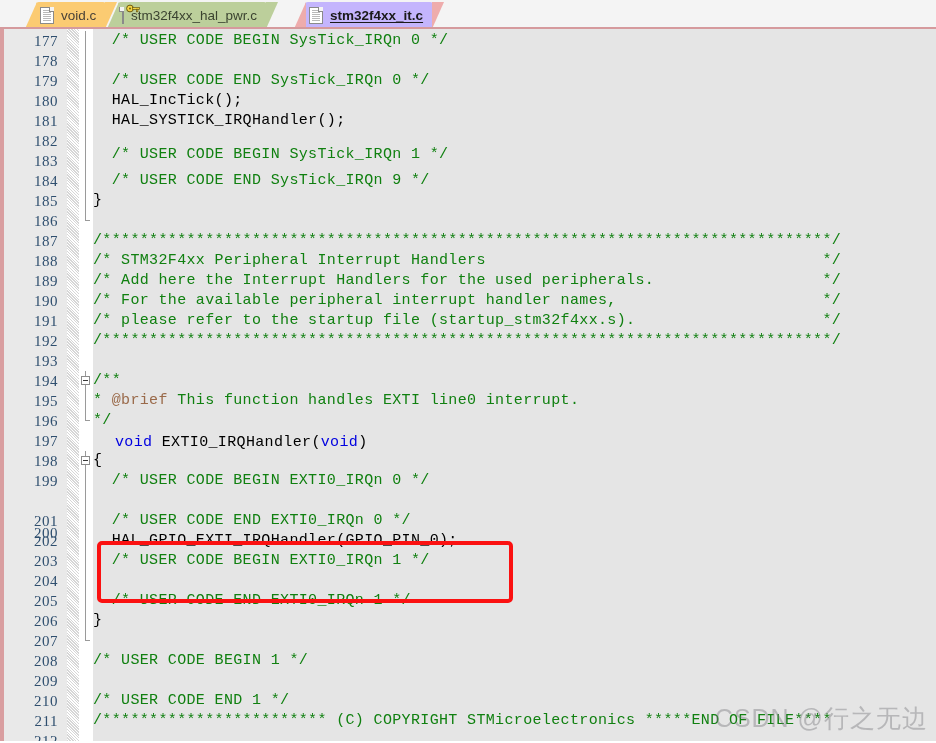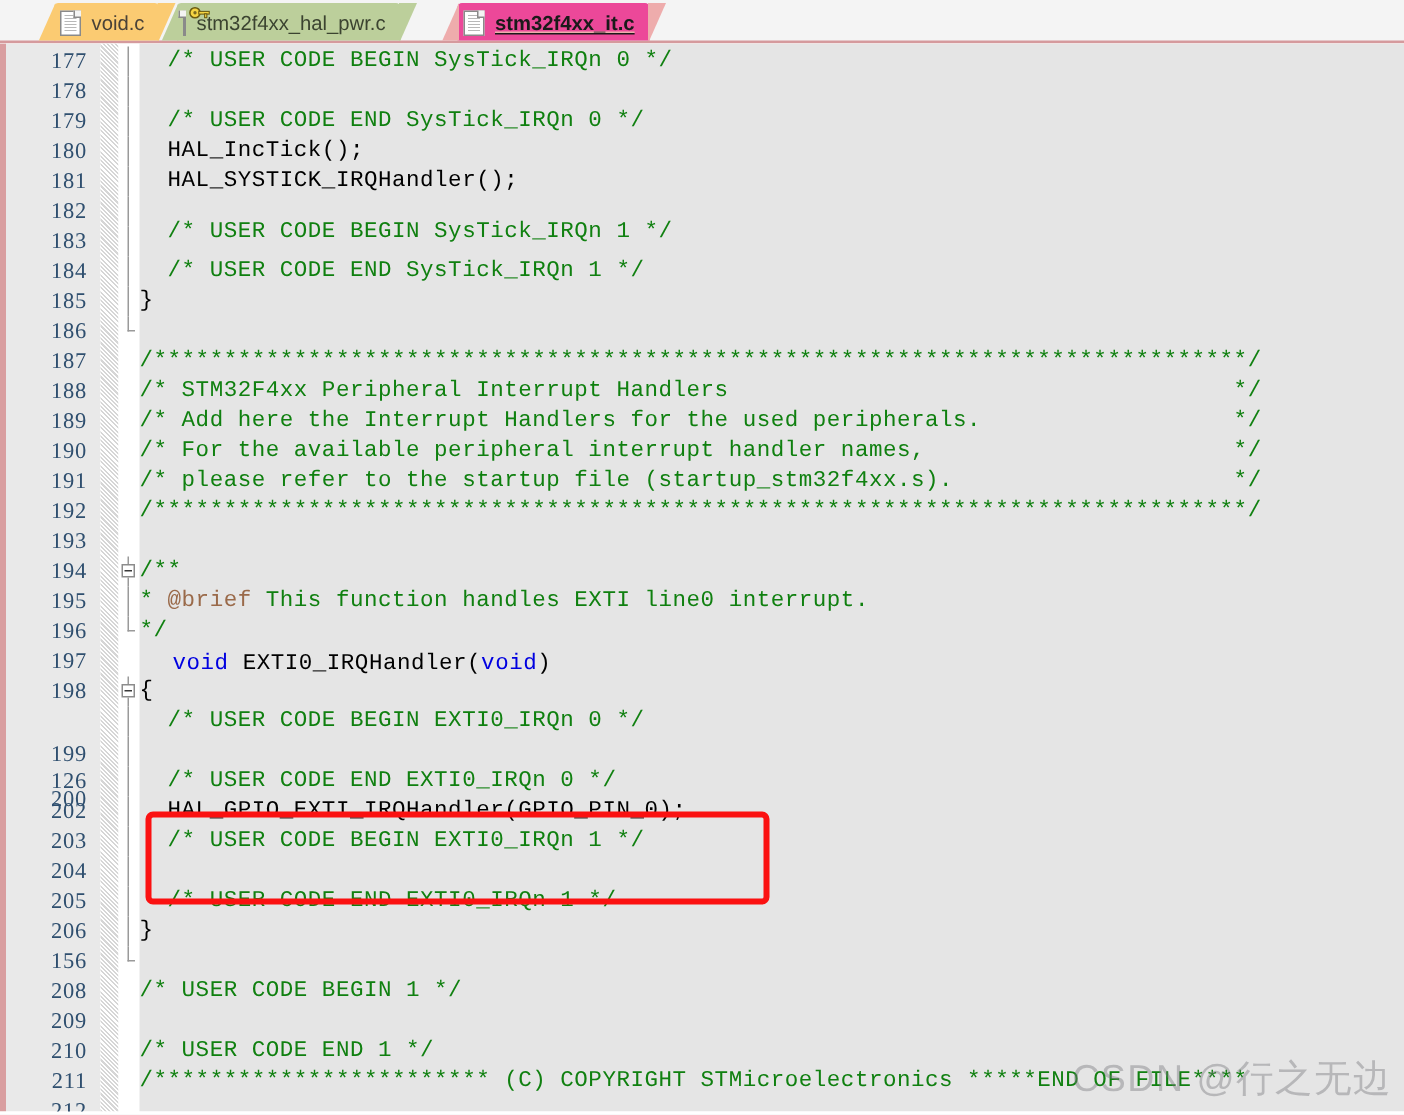--- a/index.html
+++ b/index.html
@@ -73,21 +73,21 @@
     letter-spacing: 0px;
   }
 
   
   #tab-0 { left: 36px; color: #fbcb72; background: #fbcb72; }
   #tab-0 .tab-label { color: #4a4238; }
   
   #tab-1 { left: 118px; color: #bccf9b; background: #bccf9b; }
   #tab-1 .tab-label { color: #3b4330; }
   
-  #tab-2 { left: 305px; color: #eeacac; background: #ec4899; text-decoration: underline; }
+  #tab-2 { left: 305px; color: #eeacac; background: #c4b5fd; }
   #tab-2 .tab-label {
     color: #1a1a1a;
     font-weight: bold;
     text-decoration: underline;
     text-underline-offset: 2px;
   }
 
   
   .doc-icon {
     position: relative;
@@ -367,46 +367,46 @@
       </div>
       <div class="row" style="position: absolute; top: 382px; left: 0px; right: 0px;">
         <span class="lnum">196</span>
       </div>
       <div class="row" style="position: absolute; top: 402px; left: 0px; right: 0px;">
         <span class="lnum">197</span>
       </div>
       <div class="row" style="position: absolute; top: 422px; left: 0px; right: 0px; margin-left: 14px;">
         <span class="lnum">198</span>
       </div>
-      <div class="row" style="position: absolute; top: 442px; left: 0px; right: 0px; margin-top: 22px;">
+      <div class="row" style="position: absolute; top: 442px; left: 0px; right: 0px;">
         <span class="lnum">199</span>
       </div>
       <div class="row" style="position: absolute; top: 462px; left: 0px; right: 0px; margin-top: 32px;">
         <span class="lnum">200</span>
       </div>
       <div class="row" style="position: absolute; top: 482px; left: 0px; right: 0px;">
-        <span class="lnum">126</span>
+        <span class="lnum">201</span>
       </div>
       <div class="row" style="position: absolute; top: 502px; left: 0px; right: 0px;">
         <span class="lnum">202</span>
       </div>
       <div class="row" style="position: absolute; top: 522px; left: 0px; right: 0px;">
         <span class="lnum">203</span>
       </div>
       <div class="row" style="position: absolute; top: 542px; left: 0px; right: 0px;">
         <span class="lnum">204</span>
       </div>
       <div class="row" style="position: absolute; top: 562px; left: 0px; right: 0px;">
         <span class="lnum">205</span>
       </div>
       <div class="row" style="position: absolute; top: 582px; left: 0px; right: 0px;">
         <span class="lnum">206</span>
       </div>
       <div class="row" style="position: absolute; top: 602px; left: 0px; right: 0px;">
-        <span class="lnum">156</span>
+        <span class="lnum">207</span>
       </div>
       <div class="row" style="position: absolute; top: 622px; left: 0px; right: 0px;">
         <span class="lnum">208</span>
       </div>
       <div class="row" style="position: absolute; top: 642px; left: 0px; right: 0px;">
         <span class="lnum">209</span>
       </div>
       <div class="row" style="position: absolute; top: 662px; left: 0px; right: 0px;">
         <span class="lnum">210</span>
       </div>
@@ -492,21 +492,21 @@
       </div>
     </div>
   <div id="code-pane">
       <div class="code" style="top: 2px; position: absolute; height: 20px; line-height: 20px;"><span class="cmt">  /* USER CODE BEGIN SysTick_IRQn 0 */</span></div>
       <div class="code" style="top: 22px; position: absolute; height: 20px; line-height: 20px;"><span class="cmt"></span></div>
       <div class="code" style="top: 42px; position: absolute; height: 20px; line-height: 20px;"><span class="cmt">  /* USER CODE END SysTick_IRQn 0 */</span></div>
       <div class="code" style="top: 62px; position: absolute; height: 20px; line-height: 20px;"><span>  HAL_IncTick();</span></div>
       <div class="code" style="top: 82px; position: absolute; height: 20px; line-height: 20px;"><span>  HAL_SYSTICK_IRQHandler();</span></div>
       <div class="code" style="top: 116px; position: absolute; height: 20px; line-height: 20px;"><span class="cmt">  /* USER CODE BEGIN SysTick_IRQn 1 */</span></div>
       <div class="code" style="top: 122px; position: absolute; height: 20px; line-height: 20px;"><span class="cmt"></span></div>
-      <div class="code" style="top: 142px; position: absolute; height: 20px; line-height: 20px;"><span class="cmt">  /* USER CODE END SysTick_IRQn 1 */</span></div>
+      <div class="code" style="top: 142px; position: absolute; height: 20px; line-height: 20px;"><span class="cmt">  /* USER CODE END SysTick_IRQn 9 */</span></div>
       <div class="code" style="top: 162px; position: absolute; height: 20px; line-height: 20px;"><span>}</span></div>
       <div class="code" style="top: 182px; position: absolute; height: 20px; line-height: 20px;"><span></span></div>
       <div class="code" style="top: 202px; position: absolute; height: 20px; line-height: 20px;"><span class="cmt">/******************************************************************************/</span></div>
       <div class="code" style="top: 222px; position: absolute; height: 20px; line-height: 20px;"><span class="cmt">/* STM32F4xx Peripheral Interrupt Handlers                                    */</span></div>
       <div class="code" style="top: 242px; position: absolute; height: 20px; line-height: 20px;"><span class="cmt">/* Add here the Interrupt Handlers for the used peripherals.                  */</span></div>
       <div class="code" style="top: 262px; position: absolute; height: 20px; line-height: 20px;"><span class="cmt">/* For the available peripheral interrupt handler names,                      */</span></div>
       <div class="code" style="top: 282px; position: absolute; height: 20px; line-height: 20px;"><span class="cmt">/* please refer to the startup file (startup_stm32f4xx.s).                    */</span></div>
       <div class="code" style="top: 302px; position: absolute; height: 20px; line-height: 20px;"><span class="cmt">/******************************************************************************/</span></div>
       <div class="code" style="top: 322px; position: absolute; height: 20px; line-height: 20px;"><span></span></div>
       <div class="code" style="top: 342px; position: absolute; height: 20px; line-height: 20px;"><span class="cmt">/**</span></div>

